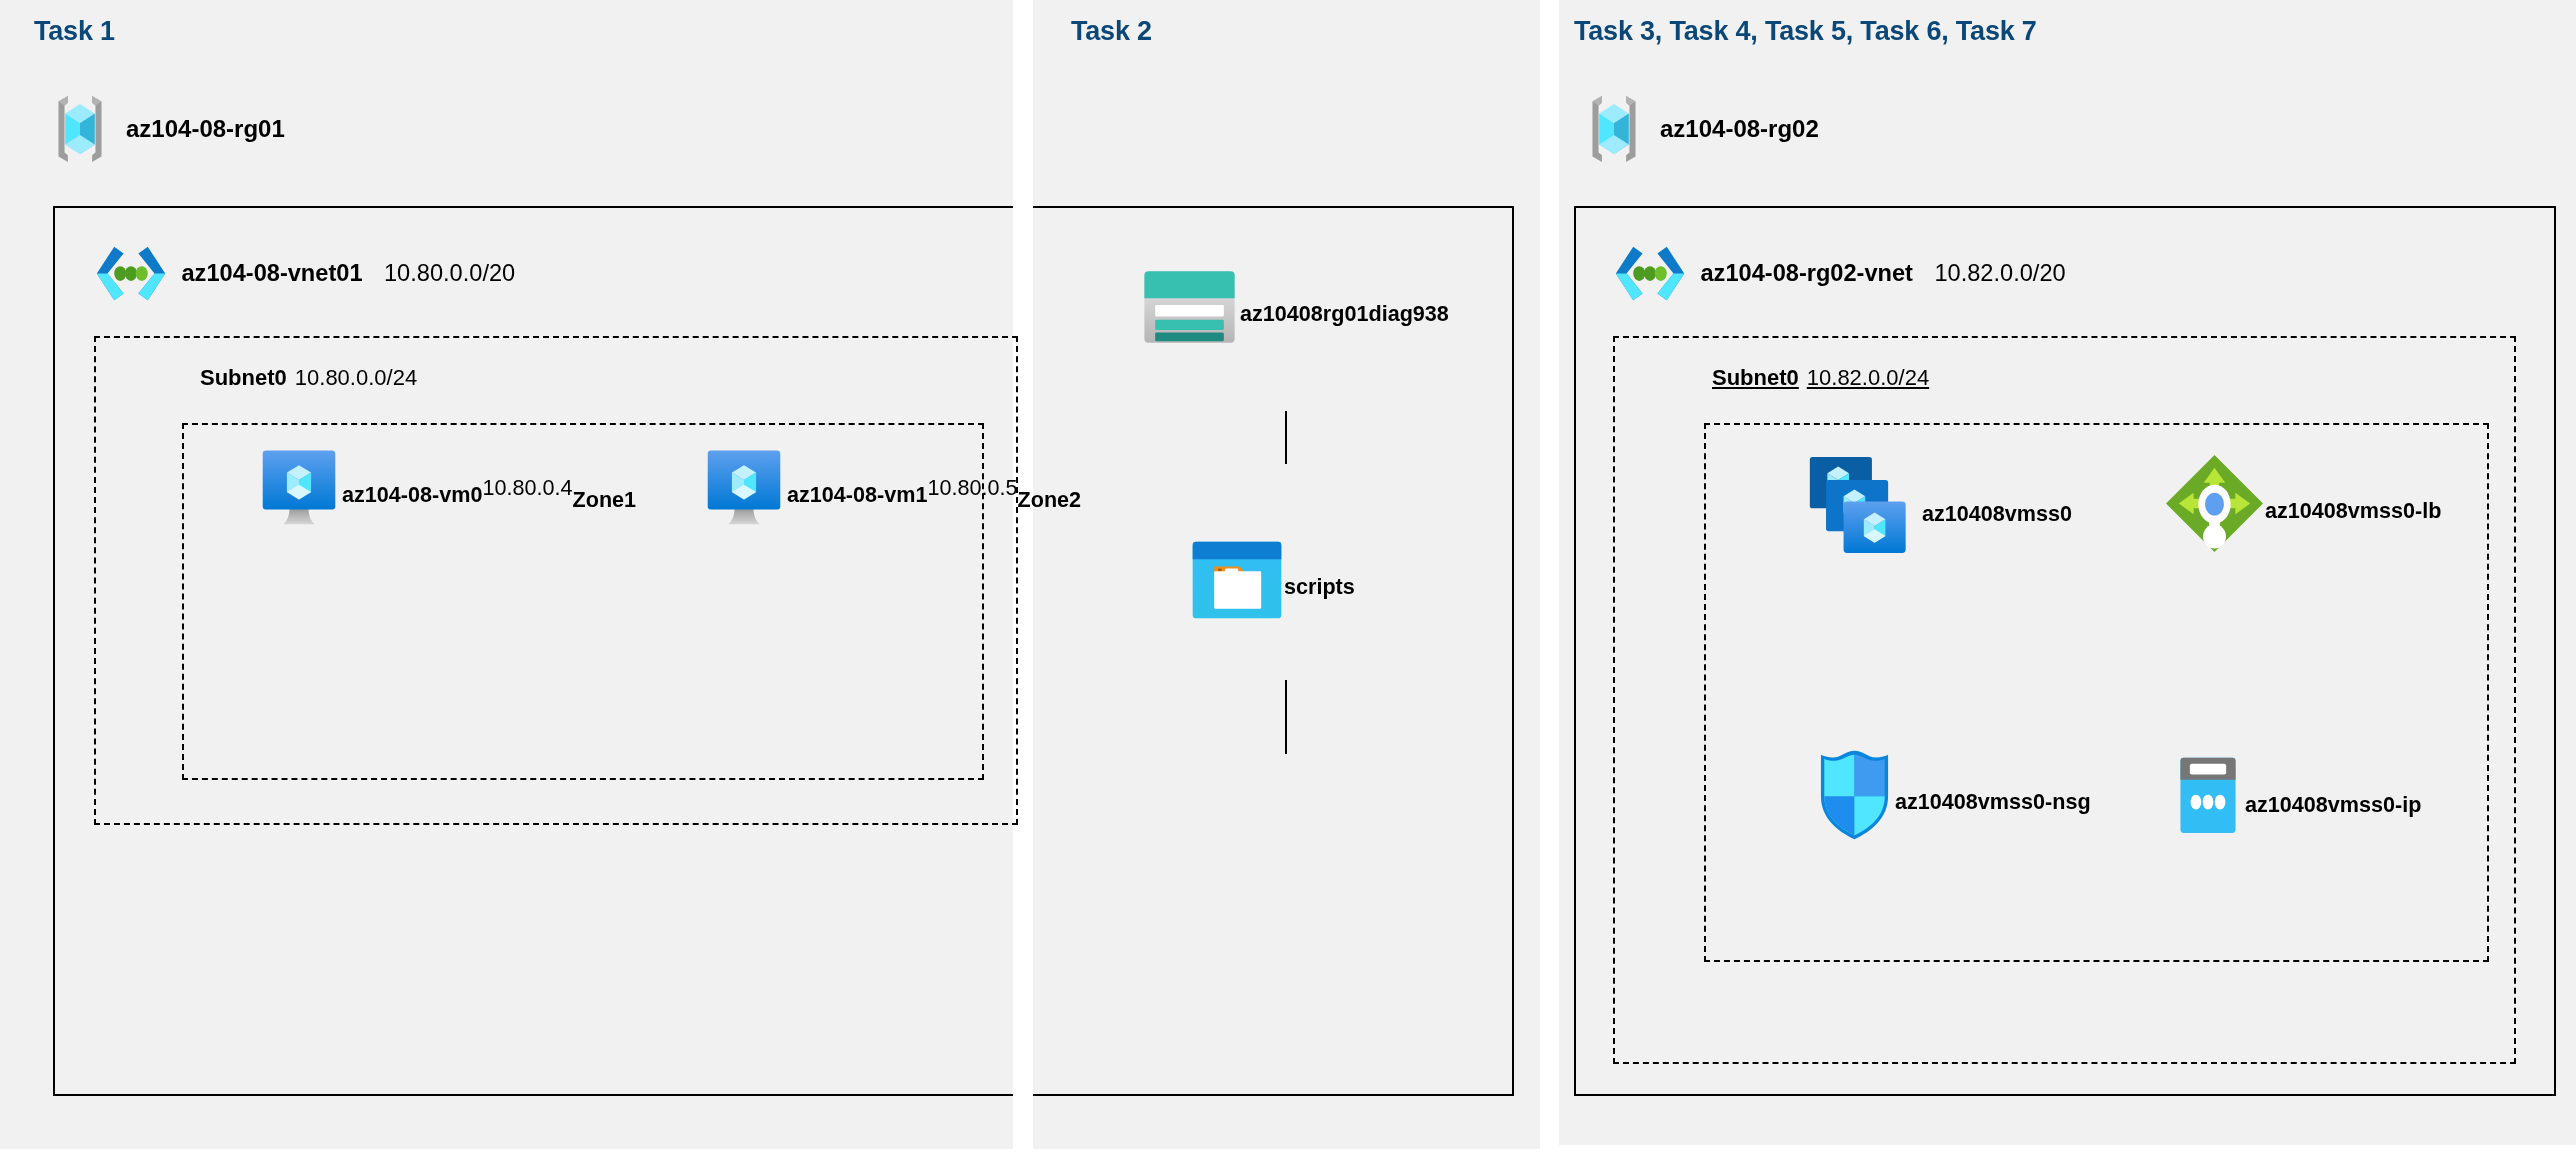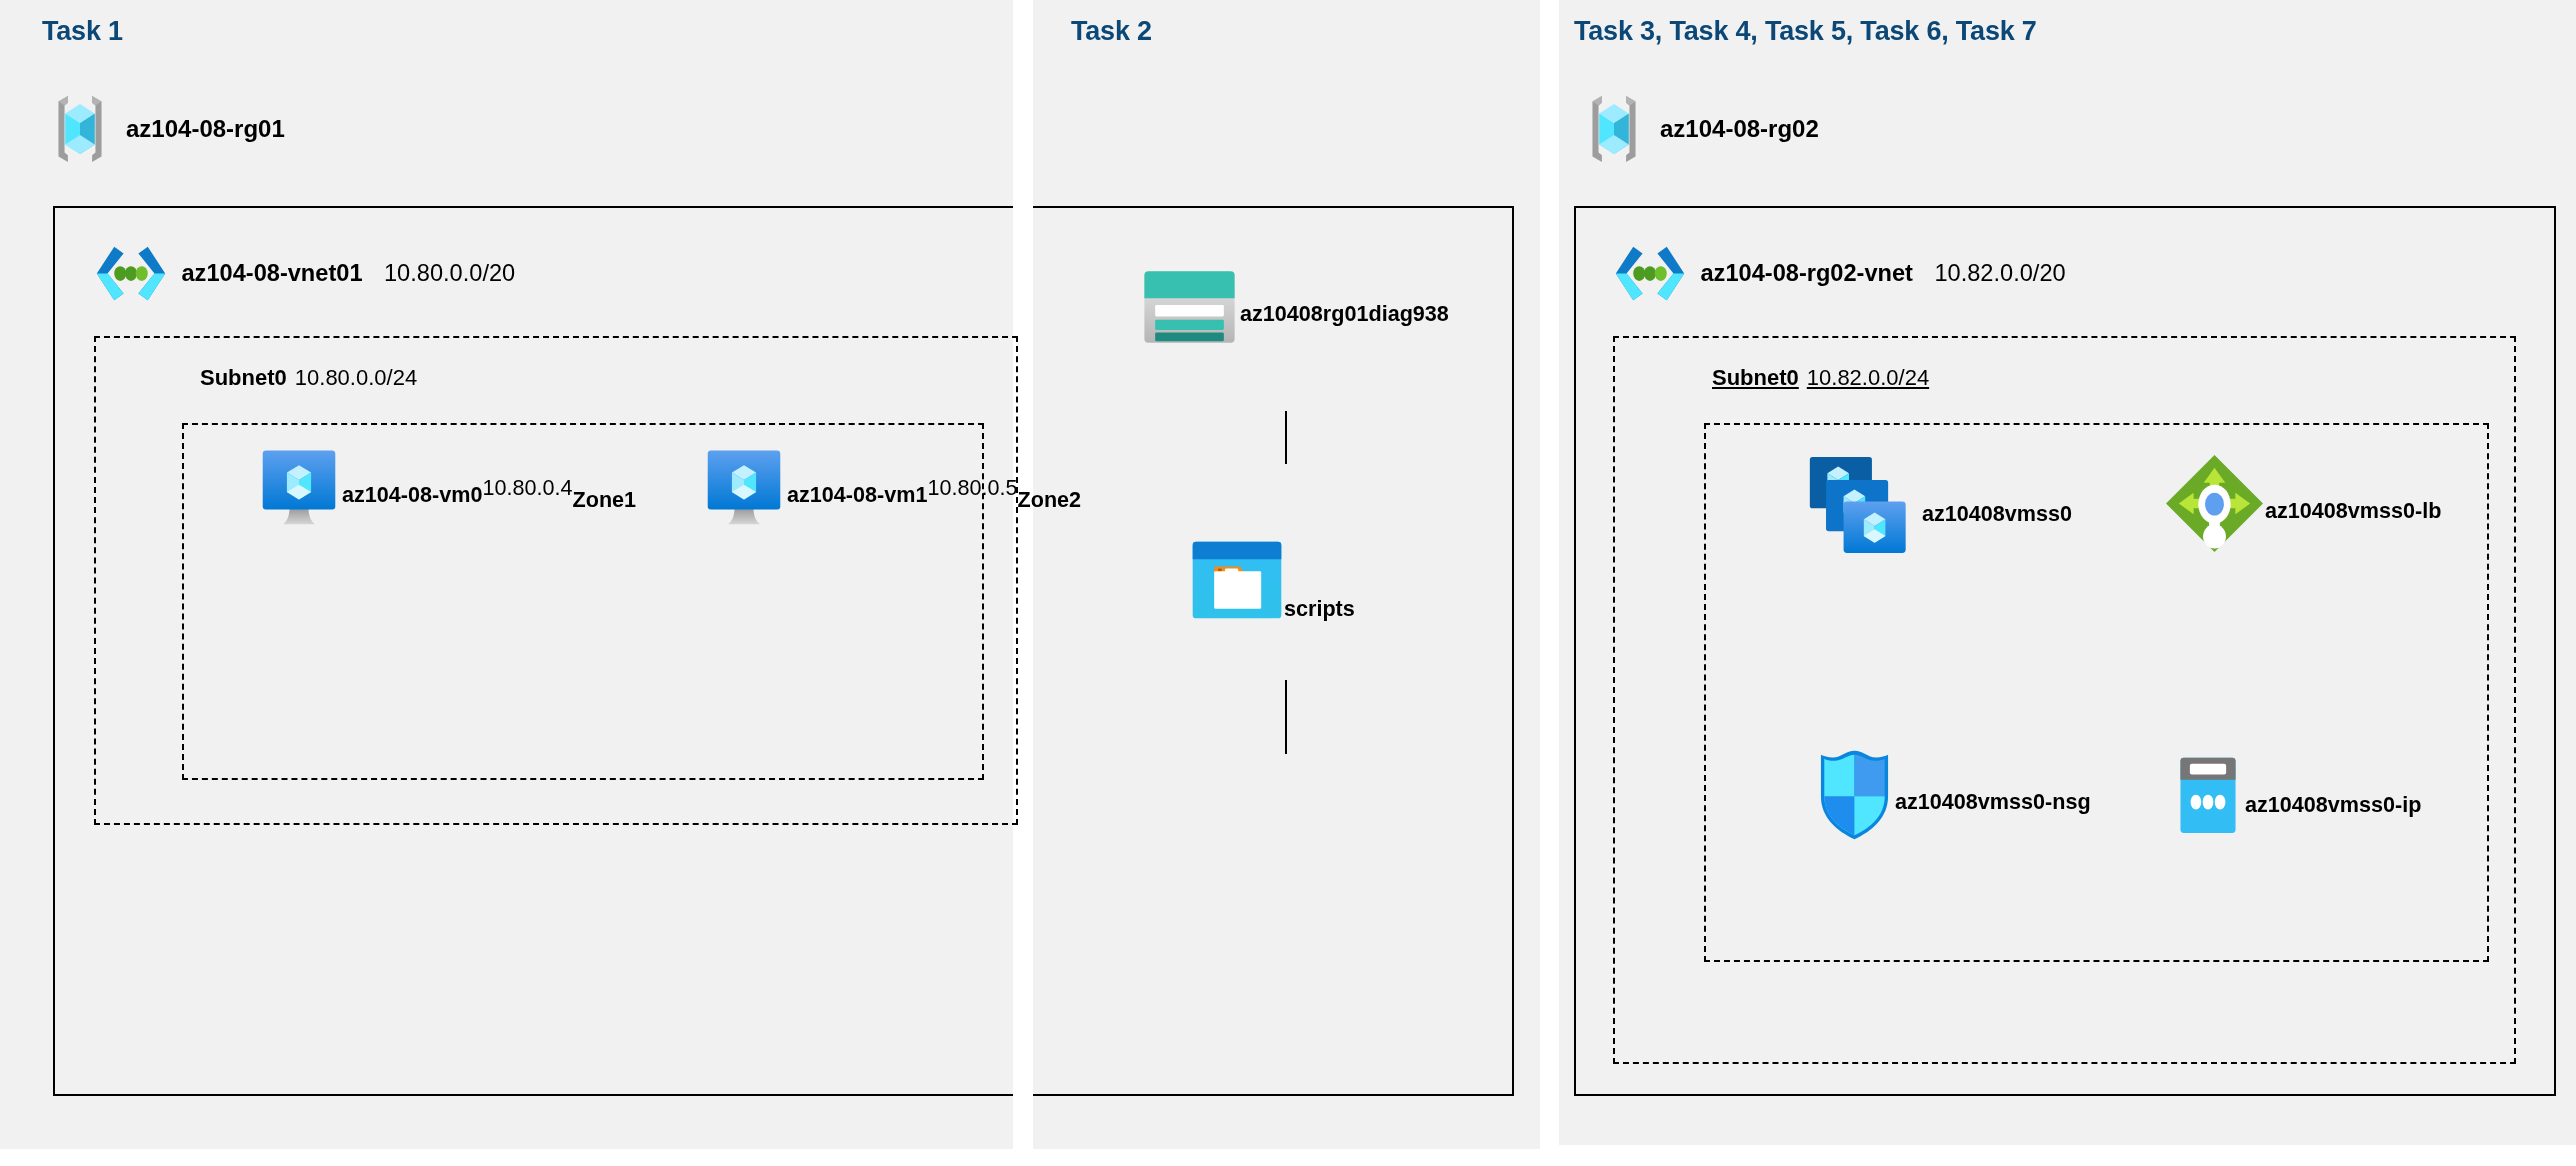--- a/index.html
+++ b/index.html
@@ -31,21 +31,21 @@
   
   .task-label {
     position: absolute;
     color: #0b4878;
     font-weight: bold;
     font-size: 27px;
     letter-spacing: -0.2px;
     white-space: nowrap;
     line-height: 1;
   }
-  #task1-label { left: 42px;   top: 17.5px; }
+  #task1-label { left: 34px;   top: 17.5px; }
   #task2-label { left: 1071px; top: 17.5px; }
   #task3-label { left: 1574px; top: 17.5px; }
 
   
   .rg-row {
     position: absolute;
     display: flex;
     align-items: center;
     gap: 15px;
   }
@@ -157,21 +157,21 @@
     color: #000;
     white-space: nowrap;
     line-height: 1;
     margin-top: 23px;
   }
 
   
   #node-vm0   { left: 256px;  top: 445px;  width: 202px; }
   #node-vm1   { left: 701px; top: 445px;  width: 202px; }
   #node-stg   { left: 1139px; top: 263px;  width: 297px; }
-  #node-scripts { left: 1190px; top: 539px; width: 196px; align-items: flex-end; }
+  #node-scripts { left: 1190px; top: 539px; width: 196px; }
   #node-ps1   { left: 1096px; top: 819px; width: 384px; }
   #node-vmss  { left: 1807px; top: 453px;  width: 229px; }
   #node-lb    { left: 2164px; top: 453px;  width: 229px; }
   #node-nsg   { left: 1814px; top: 748px; width: 229px; }
   #node-ip    { left: 2171px; top: 755px; width: 222px; }
 
   .node .cap-gap { margin-top: 13.5px; }
 
   
   .connector {

